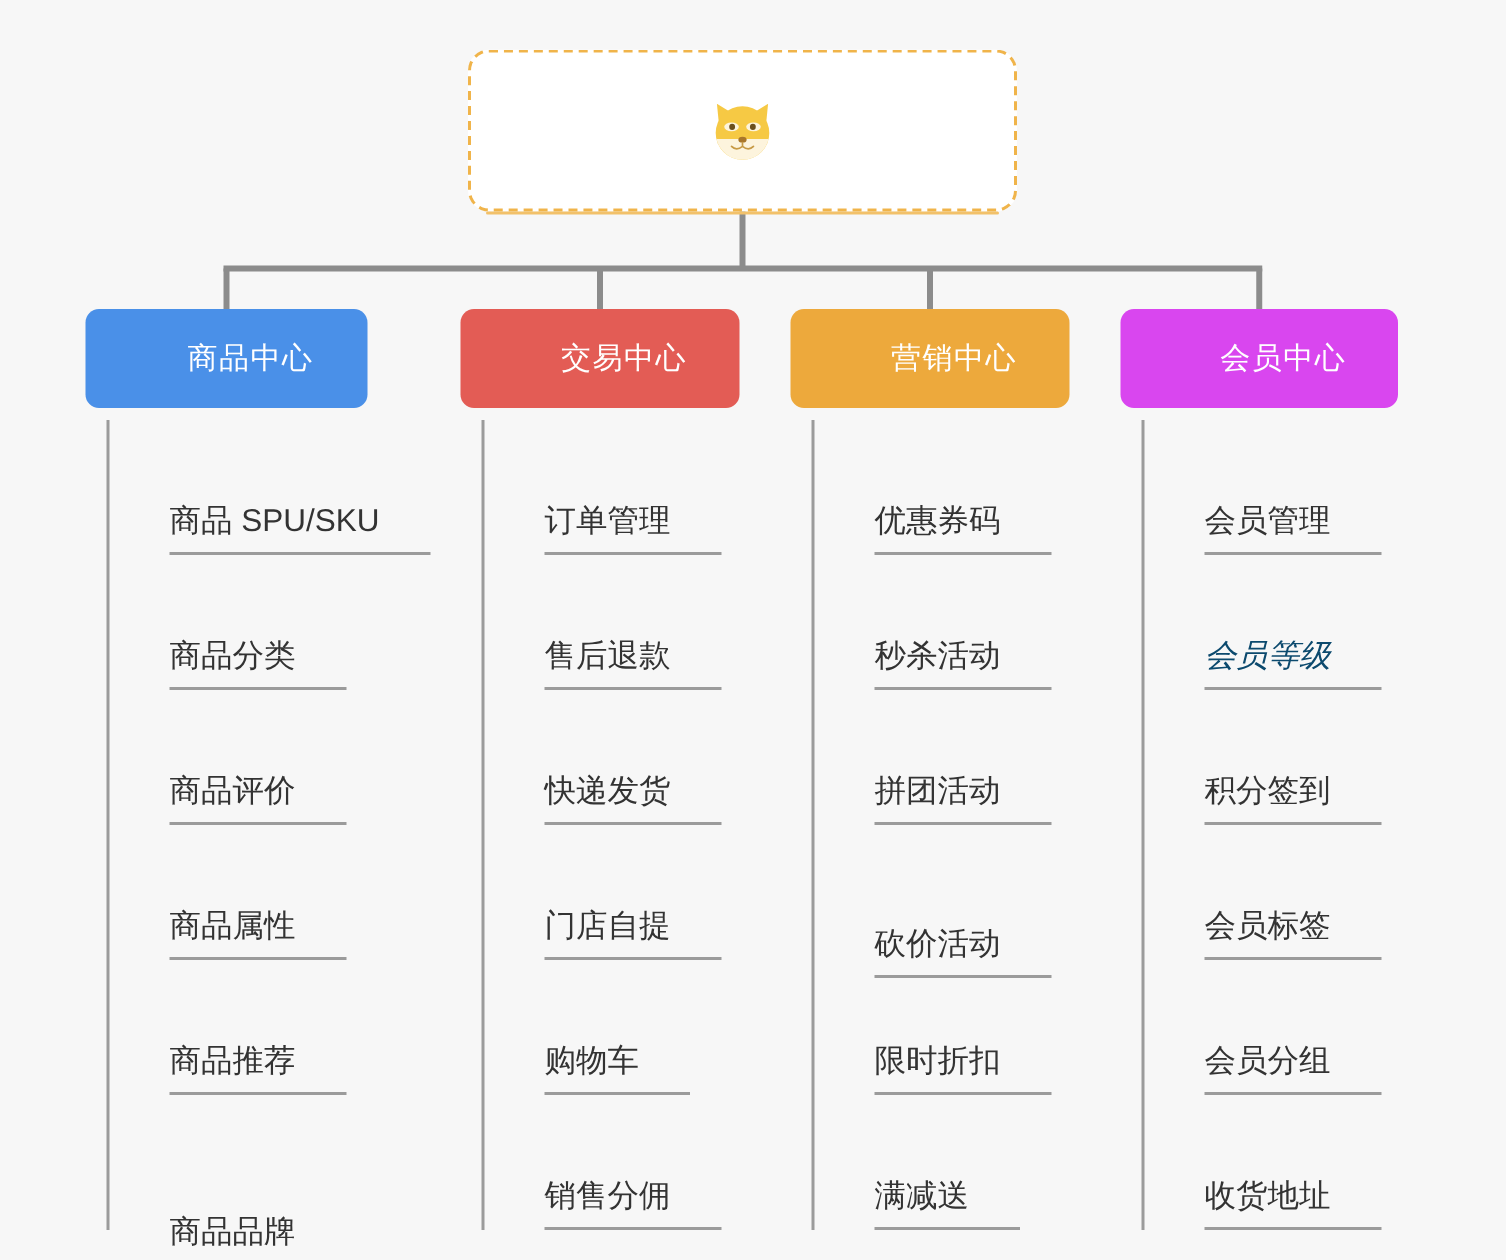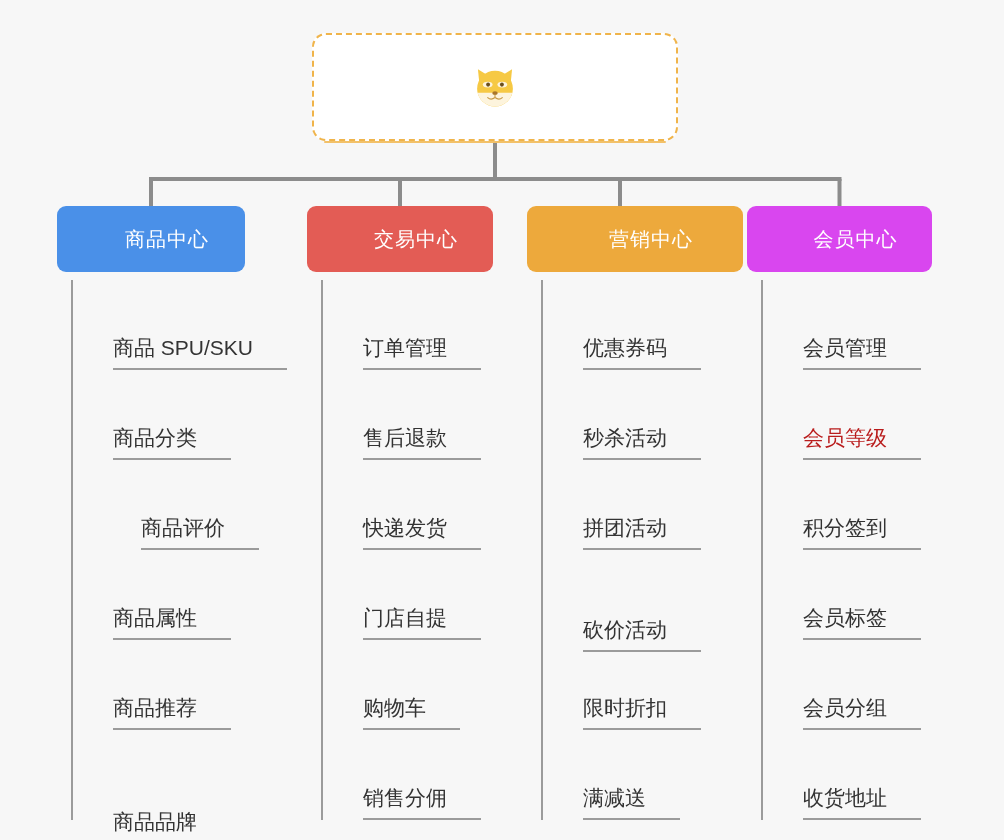--- a/index.html
+++ b/index.html
@@ -170,21 +170,21 @@
       </div>
       <div class="leaf-col" style="left: 71px;">
         <div class="leaf-spine" style="background: rgb(155, 155, 155);"></div>
         <div class="leaf-item" style="top: 0px;">
           <span class="leaf-text" style="color: rgb(51, 51, 51); border-bottom-color: rgb(155, 155, 155);">商品 SPU/SKU</span>
         </div>
         <div class="leaf-item" style="top: 90px;">
           <span class="leaf-text" style="color: rgb(51, 51, 51); border-bottom-color: rgb(155, 155, 155);">商品分类</span>
         </div>
         <div class="leaf-item" style="top: 180px;">
-          <span class="leaf-text" style="color: rgb(51, 51, 51); border-bottom-color: rgb(155, 155, 155); margin-left: 28px;">商品评价</span>
+          <span class="leaf-text" style="color: rgb(51, 51, 51); border-bottom-color: rgb(155, 155, 155);">商品评价</span>
         </div>
         <div class="leaf-item" style="top: 270px;">
           <span class="leaf-text" style="color: rgb(51, 51, 51); border-bottom-color: rgb(155, 155, 155);">商品属性</span>
         </div>
         <div class="leaf-item" style="top: 360px;">
           <span class="leaf-text" style="color: rgb(51, 51, 51); border-bottom-color: rgb(155, 155, 155);">商品推荐</span>
         </div>
         <div class="leaf-item" style="top: 474px;">
           <span class="leaf-text" style="color: rgb(51, 51, 51); border-bottom-color: rgb(155, 155, 155);">商品品牌</span>
         </div>
@@ -206,21 +206,21 @@
         <div class="leaf-item" style="top: 270px;">
           <span class="leaf-text" style="color: rgb(51, 51, 51); border-bottom-color: rgb(155, 155, 155);">门店自提</span>
         </div>
         <div class="leaf-item" style="top: 360px;">
           <span class="leaf-text" style="color: rgb(51, 51, 51); border-bottom-color: rgb(155, 155, 155);">购物车</span>
         </div>
         <div class="leaf-item" style="top: 450px;">
           <span class="leaf-text" style="color: rgb(51, 51, 51); border-bottom-color: rgb(155, 155, 155);">销售分佣</span>
         </div>
       </div>
-      <div class="cat-box" style="left: 527px; width: 216px; background: rgb(237, 169, 60);">
+      <div class="cat-box" style="left: 527px; width: 186px; background: rgb(237, 169, 60);">
         <span class="cat-label">营销中心</span>
       </div>
       <div class="leaf-col" style="left: 541px;">
         <div class="leaf-spine" style="background: rgb(155, 155, 155);"></div>
         <div class="leaf-item" style="top: 0px;">
           <span class="leaf-text" style="color: rgb(51, 51, 51); border-bottom-color: rgb(155, 155, 155);">优惠券码</span>
         </div>
         <div class="leaf-item" style="top: 90px;">
           <span class="leaf-text" style="color: rgb(51, 51, 51); border-bottom-color: rgb(155, 155, 155);">秒杀活动</span>
         </div>
@@ -239,21 +239,21 @@
       </div>
       <div class="cat-box" style="left: 747px; width: 185px; background: #d946ef;">
         <span class="cat-label">会员中心</span>
       </div>
       <div class="leaf-col" style="left: 761px;">
         <div class="leaf-spine" style="background: rgb(155, 155, 155);"></div>
         <div class="leaf-item" style="top: 0px;">
           <span class="leaf-text" style="color: rgb(51, 51, 51); border-bottom-color: rgb(155, 155, 155);">会员管理</span>
         </div>
         <div class="leaf-item" style="top: 90px;">
-          <span class="leaf-text" style="color: #b91c1c; border-bottom-color: rgb(155, 155, 155);">会员等级</span>
+          <span class="leaf-text" style="color: #0c4a6e; border-bottom-color: rgb(155, 155, 155); font-style: italic;">会员等级</span>
         </div>
         <div class="leaf-item" style="top: 180px;">
           <span class="leaf-text" style="color: rgb(51, 51, 51); border-bottom-color: rgb(155, 155, 155);">积分签到</span>
         </div>
         <div class="leaf-item" style="top: 270px;">
           <span class="leaf-text" style="color: rgb(51, 51, 51); border-bottom-color: rgb(155, 155, 155);">会员标签</span>
         </div>
         <div class="leaf-item" style="top: 360px;">
           <span class="leaf-text" style="color: rgb(51, 51, 51); border-bottom-color: rgb(155, 155, 155);">会员分组</span>
         </div>

